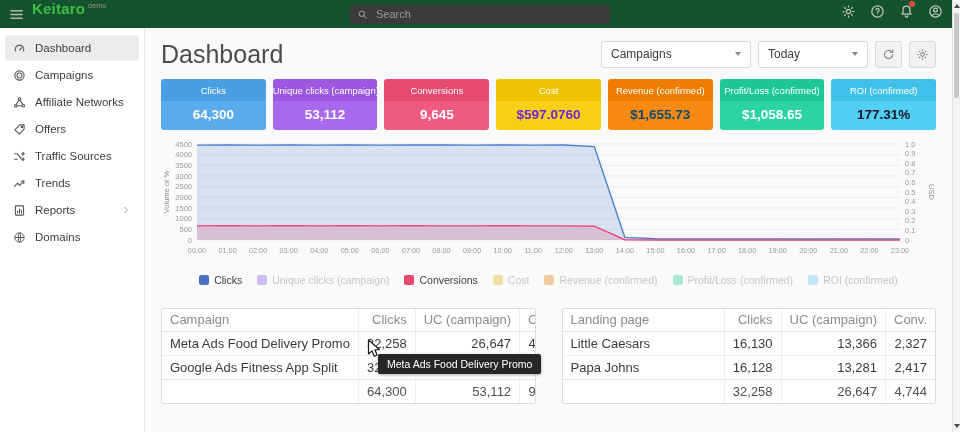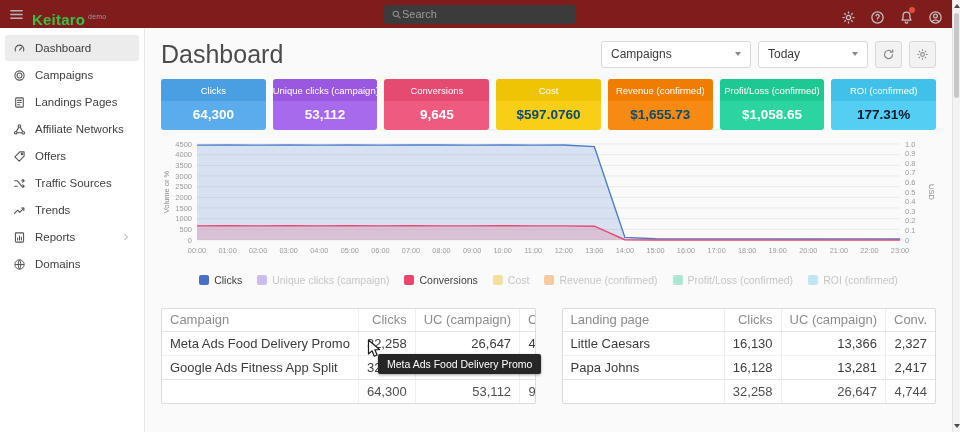--- a/index.html
+++ b/index.html
@@ -1,25 +1,25 @@
 <!DOCTYPE html>
 <html><head>
 <meta charset="utf-8">
 <style>
 *{margin:0;padding:0;box-sizing:border-box}
 html,body{width:960px;height:432px;overflow:hidden}
 body{font-family:"Liberation Sans","DejaVu Sans",sans-serif;background:#fafafa;position:relative;font-size:12px;color:#333}
 
 
-.topbar{position:absolute;top:0;left:0;right:0;height:28px;background:#7f1d1d;display:flex;align-items:flex-end;z-index:10}
+.topbar{position:absolute;top:0;left:0;right:0;height:28px;background:#14532d;display:flex;align-items:flex-start;z-index:10}
 .hamburger{width:32px;height:28px;display:flex;align-items:center;justify-content:center;color:#b5b5b5;cursor:pointer}
 .hamburger svg{width:15px;height:15px}
 .logo{color:#3CBE46;font-weight:bold;font-size:15px;display:flex;align-items:flex-start;cursor:pointer;letter-spacing:.2px}
 .logo .demo{color:#9a9a9a;font-weight:normal;font-size:7px;margin-left:3px;margin-top:2px}
-.searchbox{position:absolute;left:50%;top:4.5px;transform:translateX(-50%);width:192px;height:19px;background:#3b3b3b;border-radius:3px;display:flex;align-items:center;padding:0 7px;gap:0}
+.searchbox{position:absolute;left:50%;top:4.5px;transform:translateX(-50%);width:260px;height:19px;background:#3b3b3b;border-radius:3px;display:flex;align-items:center;padding:0 7px;gap:8px}
 .searchbox .s-ico{color:#8f8f8f;display:flex}
 .searchbox .s-ico svg{width:11px;height:11px}
 .s-input{flex:1;background:transparent;border:none;outline:none;color:#cfcfcf;font-size:11px;font-family:inherit;min-width:0}
 .s-input::placeholder{color:#9a9a9a}
 .tb-icons{margin-left:auto;display:flex;align-items:center;gap:7px;margin-right:14px}
 .tb-icon{position:relative;width:22px;height:22px;display:flex;align-items:center;justify-content:center;color:#c3c3c3;cursor:pointer}
 .tb-icon svg{width:15px;height:15px}
 .tb-badge{position:absolute;top:1px;right:2px;width:6px;height:6px;border-radius:50%;background:#e74c3c}
 
 
@@ -146,29 +146,20 @@
     </div>
     <div class="sb-item">
       <span class="sb-ico">
         <svg viewBox="0 0 24 24" fill="none" stroke="currentColor" stroke-width="2">
           <circle cx="12" cy="12" r="8.5"></circle>
           <circle cx="12" cy="12" r="4.5"></circle>
           <circle cx="12" cy="12" r="0.8" fill="currentColor" stroke="none"></circle>
         </svg>
       </span>
       <span class="sb-label">Campaigns</span>
-    </div>
-    <div class="sb-item">
-      <span class="sb-ico">
-        <svg viewBox="0 0 24 24" fill="none" stroke="currentColor" stroke-width="2" stroke-linecap="round">
-          <rect x="5" y="3.5" width="14" height="17" rx="1.5"></rect>
-          <path d="M8.5 8h7M8.5 12h7M8.5 16h4"></path>
-        </svg>
-      </span>
-      <span class="sb-label">Landings Pages</span>
     </div>
     <div class="sb-item">
       <span class="sb-ico">
         <svg viewBox="0 0 24 24" fill="none" stroke="currentColor" stroke-width="2">
           <circle cx="12" cy="5.5" r="2.4"></circle>
           <circle cx="5" cy="18" r="2.4"></circle>
           <circle cx="19" cy="18" r="2.4"></circle>
           <path d="M10.8 7.6L6 15.8M13.2 7.6L18 15.8M7.5 18h9"></path>
         </svg>
       </span>
@@ -262,21 +253,21 @@
       <div class="card">
         <div class="card-label" style="background: rgb(154, 88, 224);">Unique clicks (campaign)</div>
         <div class="card-value" style="background: rgb(168, 106, 236); color: rgb(255, 255, 255);">53,112</div>
       </div>
       <div class="card">
         <div class="card-label" style="background: rgb(229, 74, 113);">Conversions</div>
         <div class="card-value" style="background: rgb(239, 91, 128); color: rgb(255, 255, 255);">9,645</div>
       </div>
       <div class="card">
         <div class="card-label" style="background: rgb(239, 196, 4);">Cost</div>
-        <div class="card-value" style="background: rgb(248, 207, 22); color: #0c4a6e;">$597.0760</div>
+        <div class="card-value" style="background: rgb(248, 207, 22); color: #6d28d9;">$597.0760</div>
       </div>
       <div class="card">
         <div class="card-label" style="background: rgb(238, 125, 1);">Revenue (confirmed)</div>
         <div class="card-value" style="background: rgb(247, 138, 18); color: #0c4a6e;">$1,655.73</div>
       </div>
       <div class="card">
         <div class="card-label" style="background: rgb(30, 200, 147);">Profit/Loss (confirmed)</div>
         <div class="card-value" style="background: rgb(43, 212, 160); color: rgb(255, 255, 255);">$1,058.65</div>
       </div>
       <div class="card">

